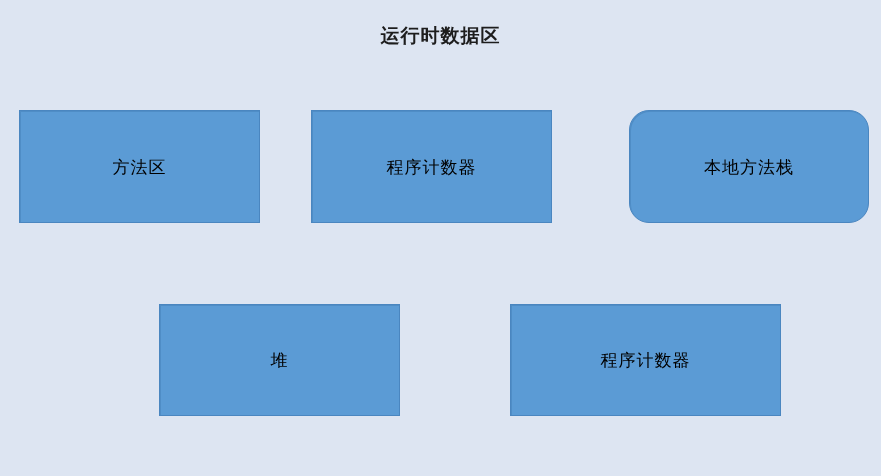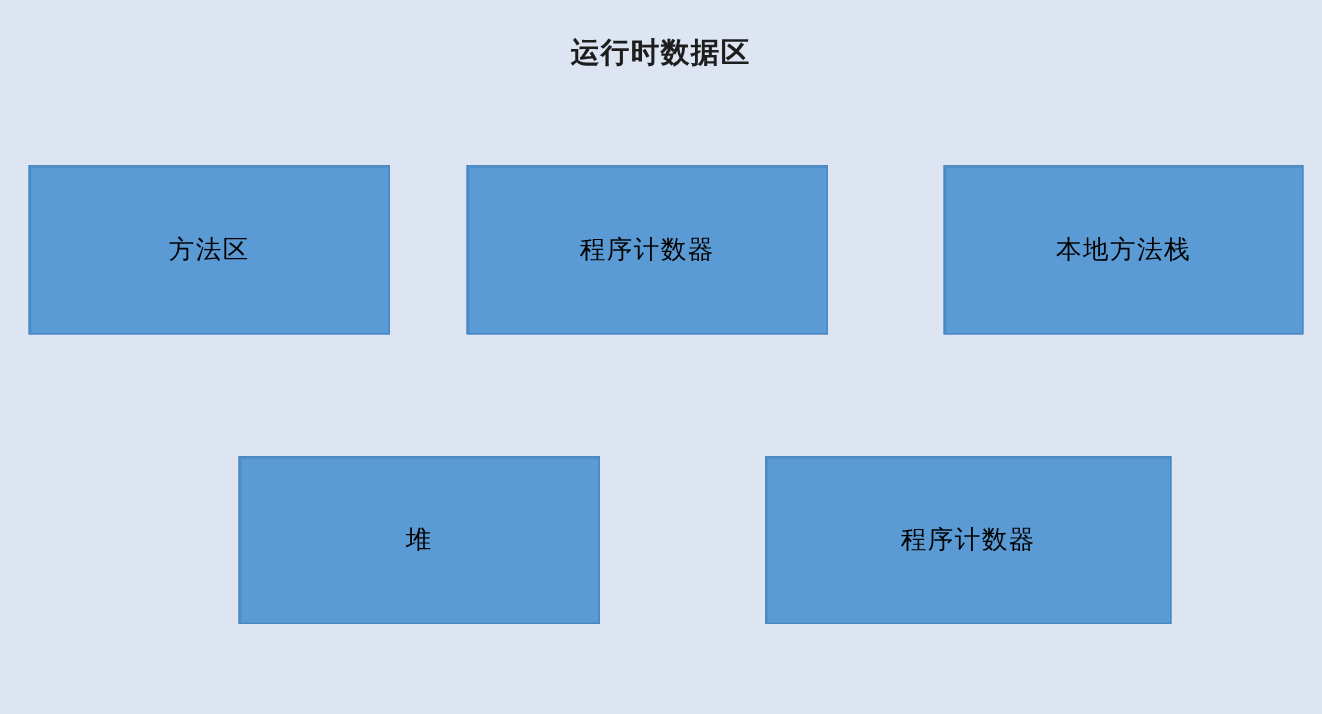--- a/index.html
+++ b/index.html
@@ -47,21 +47,21 @@
     font-size: 17px;
     line-height: 24px;
     letter-spacing: 1px;
     white-space: nowrap;
     text-align: center;
   }
 
   
   #node-method-area   { left: 19px;  top: 110px; width: 241px; height: 113px; }
   #node-vm-stack      { left: 311px; top: 110px; width: 241px; height: 113px; }
-  #node-native-stack  { left: 629px; top: 110px; width: 240px; height: 113px; }
+  #node-native-stack  { left: 629px; top: 110px; width: 240px; height: 113px; border-radius: 20px; }
   
   #node-heap          { left: 159px; top: 304px; width: 241px; height: 112px; }
   #node-pc-register   { left: 510px; top: 304px; width: 271px; height: 112px; }
 </style>
 </head>
 <body>
 
 <div id="diagram-canvas">
 
   <div id="diagram-title">运行时数据区</div>

